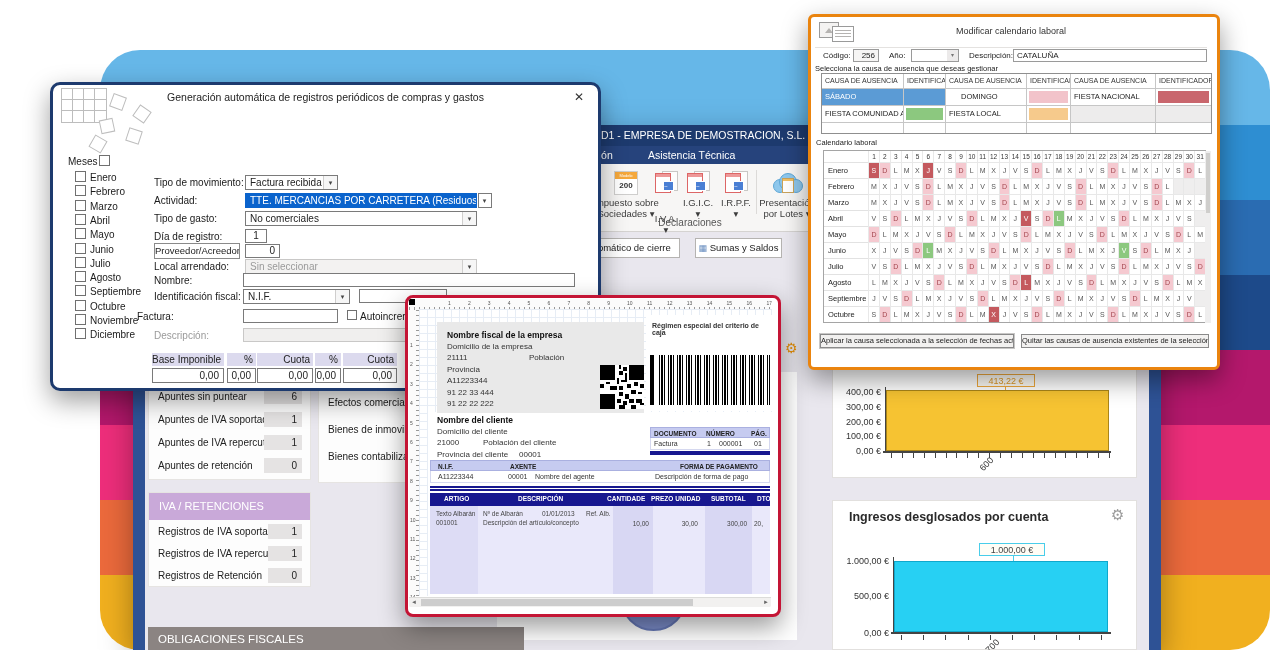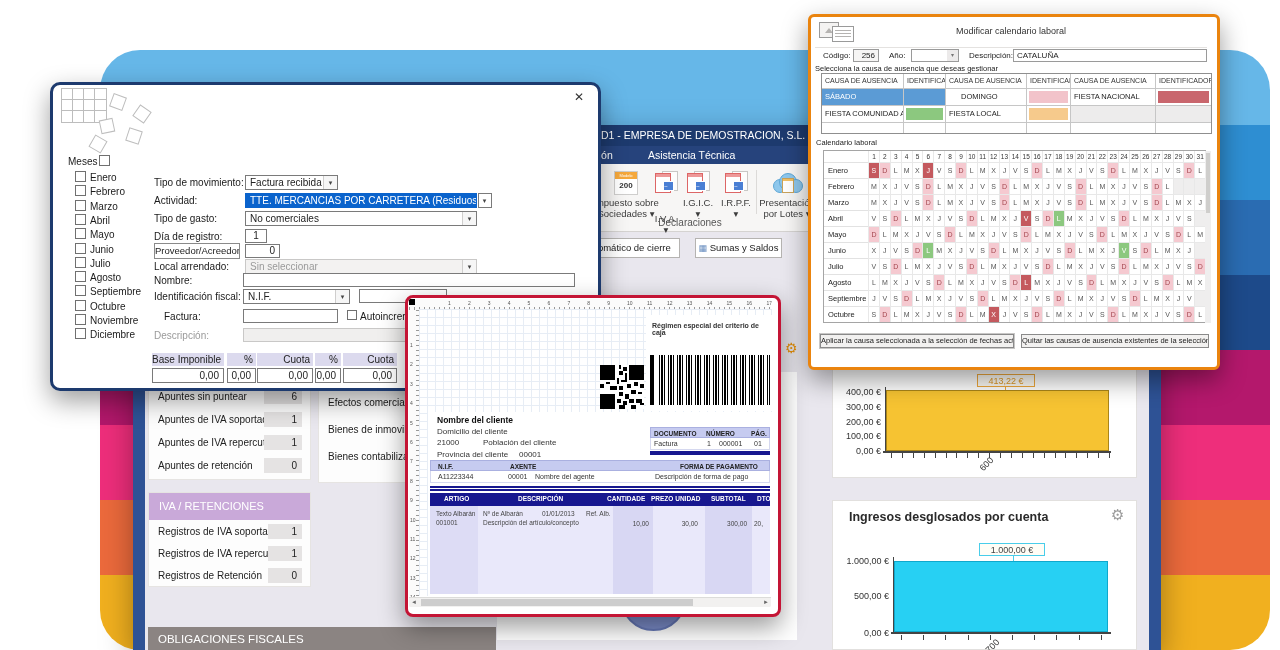--- a/index.html
+++ b/index.html
@@ -27,21 +27,21 @@
   .cloudic{position:relative;width:32px;height:24px;margin:0 auto;}
   .cloudic .c{position:absolute;background:#8ec7ec;border:1px solid #5fa7d6;border-radius:50%;}
   .cloudic .doc{position:absolute;left:11px;top:7px;width:10px;height:13px;background:#fff;border:1px solid #c9a25a;box-shadow:inset 0 2px 0 #f2c063;}
   .vsep{position:absolute;width:1px;background:#dcdad8;}
   .appbtn{position:absolute;height:20px;background:#fff;border:1px solid #b5b3b1;box-sizing:border-box;font-size:9.5px;color:#222;text-align:center;line-height:18px;white-space:nowrap;z-index:2;}
   
   .card{position:absolute;background:#fdfdfd;border:1px solid #e6e4e2;box-sizing:border-box;z-index:2;}
   .prow-label{position:absolute;left:9px;font-size:10px;color:#222;white-space:nowrap;}
   .chip{position:absolute;right:8px;width:34px;height:15px;background:#e5e3e3;font-size:10px;color:#222;text-align:right;line-height:15px;padding-right:5px;box-sizing:border-box;}
   #panel-iva-header{position:absolute;left:0;top:0;right:0;height:27px;color:#fff;font-size:11px;line-height:27px;padding-left:10px;}
-  #obligaciones{left:148px;top:627px;width:348px;height:23px;background:#8b8482;color:#fff;font-size:11.5px;line-height:25px;padding-left:10px;box-sizing:border-box;z-index:2;}
+  #obligaciones{left:148px;top:627px;width:376px;height:23px;background:#8b8482;color:#fff;font-size:11.5px;line-height:25px;padding-left:10px;box-sizing:border-box;z-index:2;}
   
   #piecard{left:497px;top:372px;width:300px;height:268px;background:#fff;z-index:1;}
   #pie{left:620px;top:564px;width:67px;height:67px;border-radius:50%;background:#7b8cc9;border:2px solid #6779b8;box-sizing:border-box;z-index:2;}
   
   .chartcard{position:absolute;left:832px;width:305px;background:#fff;border:1px solid #e2e0de;box-sizing:border-box;z-index:2;}
   .ylab{position:absolute;font-size:9px;color:#333;text-align:right;width:60px;white-space:nowrap;}
   .axis{position:absolute;background:#444;}
   .tick{position:absolute;width:1px;height:5px;background:#444;}
   .vallabel{position:absolute;height:13px;font-size:9px;text-align:center;line-height:13px;background:#fffdf6;border:1px solid;box-sizing:border-box;white-space:nowrap;}
   .xcat{position:absolute;font-size:9px;color:#333;transform:rotate(-45deg);white-space:nowrap;}
@@ -290,20 +290,21 @@
         <div class="tick" style="left: 223.4px; top: 134px;"></div>
         <div class="tick" style="left: 245.6px; top: 134px;"></div>
         <div class="tick" style="left: 267.8px; top: 134px;"></div>
       </div>
   </div>
 
   <div id="gear-orange" class="abs">⚙</div>
 
   <div id="dialog" class="abs">
     <div class="inner">
+      <div id="dlg-title">Generación automática de registros periódicos de compras y gastos</div>
       <div id="dlg-close">✕</div>
       <div id="dlg-deco">
           <div class="sq" style="left: 8px; top: 3px; width: 11px; height: 11px;"></div>
           <div class="sq" style="left: 19px; top: 3px; width: 11px; height: 11px;"></div>
           <div class="sq" style="left: 30px; top: 3px; width: 11px; height: 11px;"></div>
           <div class="sq" style="left: 41px; top: 3px; width: 11px; height: 11px;"></div>
           <div class="sq" style="left: 8px; top: 14px; width: 11px; height: 11px;"></div>
           <div class="sq" style="left: 19px; top: 14px; width: 11px; height: 11px;"></div>
           <div class="sq" style="left: 30px; top: 14px; width: 11px; height: 11px;"></div>
           <div class="sq" style="left: 41px; top: 14px; width: 11px; height: 11px;"></div>
@@ -368,21 +369,21 @@
       <div class="dlg-label" style="left:101px;top:176px;">Local arrendado:</div>
       <div class="combo disabled" style="left:192px;top:174px;width:232px;"><span>Sin seleccionar</span><span class="arr">▾</span></div>
 
       <div class="dlg-label" style="left:101px;top:190px;">Nombre:</div>
       <div class="tinput" style="left:190px;top:188px;width:332px;"></div>
 
       <div class="dlg-label" style="left:101px;top:206px;">Identificación fiscal:</div>
       <div class="combo" style="left:190px;top:204px;width:107px;"><span>N.I.F.</span><span class="arr">▾</span></div>
       <div class="tinput" style="left:306px;top:204px;width:88px;"></div>
 
-      <div class="dlg-label" style="left:111px;top:226px;">Factura:</div>
+      <div class="dlg-label" style="left:84px;top:226px;">Factura:</div>
       <div class="tinput" style="left:190px;top:224px;width:95px;"></div>
       <div class="cb" style="left:294px;top:225px;width:10px;height:10px;"></div>
       <div class="dlg-label" style="left:307px;top:226px;">Autoincrementar</div>
 
       <div class="dlg-label" style="left:101px;top:245px;color:#9a9a9a;">Descripción:</div>
       <div class="tinput disabled" style="left:190px;top:243px;width:332px;"></div>
 
       <div id="dlg-tax">
           <div class="thead-cell" style="left: 99px; top: 268px; width: 72px;">Base Imponible</div>
           <div class="tval" style="left: 99px; top: 283px; width: 72px;">0,00</div>
@@ -433,20 +434,29 @@
           <span style="top: 226px;">11</span>
           <span style="top: 245.4px;">12</span>
           <span style="top: 264.8px;">13</span>
           <span style="top: 284.2px;">14</span>
         </div>
       <div id="inv-corner"></div>
       <div id="inv-page">
         <div class="inv-white" style="left:9px;top:103px;width:344px;height:185px;"></div>
         <div class="inv-white" style="left:227px;top:6px;width:126px;height:96px;"></div>
 
+        <div id="inv-company">
+          <div class="bold">Nombre fiscal de la empresa</div>
+          <div>Domicilio de la empresa</div>
+          <div><span>21111</span><span class="off80">Población</span></div>
+          <div>Provincia</div>
+          <div>A11223344</div>
+          <div>91 22 33 444</div>
+          <div>91 22 22 222</div>
+        </div>
 
         <svg class="abs" style="left:181px;top:56px;" width="44" height="44" viewBox="0 0 21 21" shape-rendering="crispEdges">
           <rect x="0" y="0" width="21" height="21" fill="#fff"></rect>
           <path fill="#000" d="M0 0h7v7h-7z M2 2h3v3h-3z M14 0h7v7h-7z M16 2h3v3h-3z M0 14h7v7h-7z M2 16h3v3h-3z M9 0h1v2h-1z M11 1h2v2h-2z M9 3h2v2h-2z M12 4h1v3h-1z M8 6h1v3h-1z M10 7h3v1h-3z M0 9h2v2h-2z M3 8h2v1h-2z M5 10h3v2h-3z M9 10h2v2h-2z M13 9h2v2h-2z M16 8h2v2h-2z M19 9h2v2h-2z M15 12h2v2h-2z M18 13h2v1h-2z M9 13h2v2h-2z M12 14h2v2h-2z M8 16h2v2h-2z M11 17h2v2h-2z M14 16h2v2h-2z M17 16h3v2h-3z M9 19h3v2h-3z M15 19h2v2h-2z M19 18h2v1h-2z"></path>
         </svg>
 
         <div id="inv-regimen">Régimen especial del criterio de caja</div>
         <div id="inv-barcode">
             <div class="startbar"></div>
           </div>

